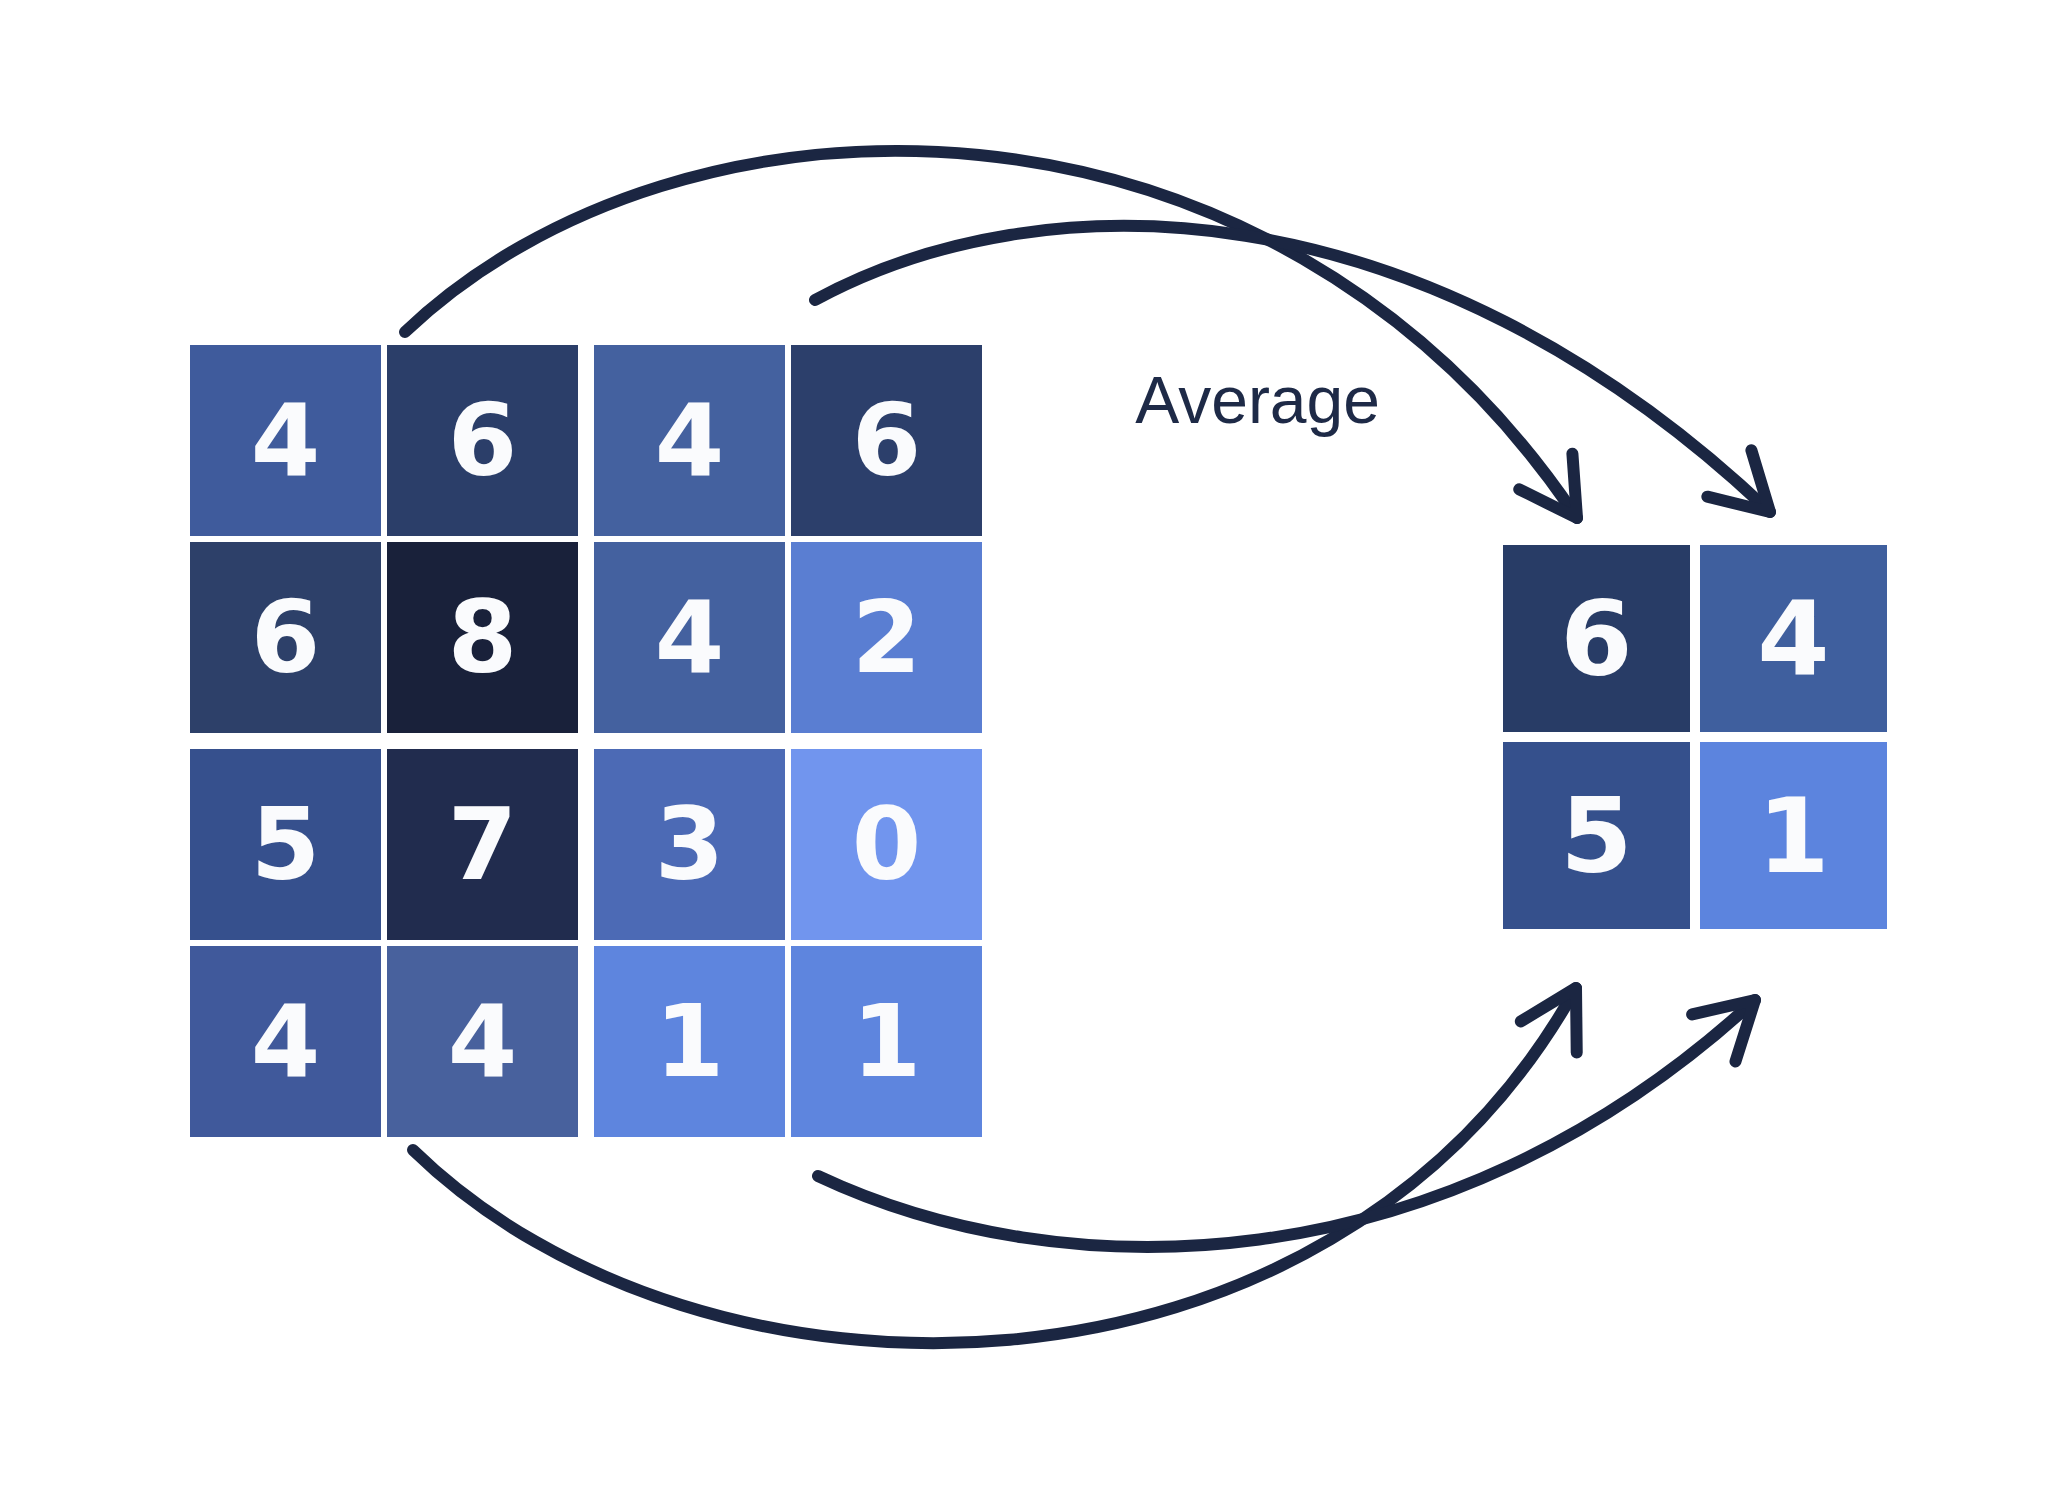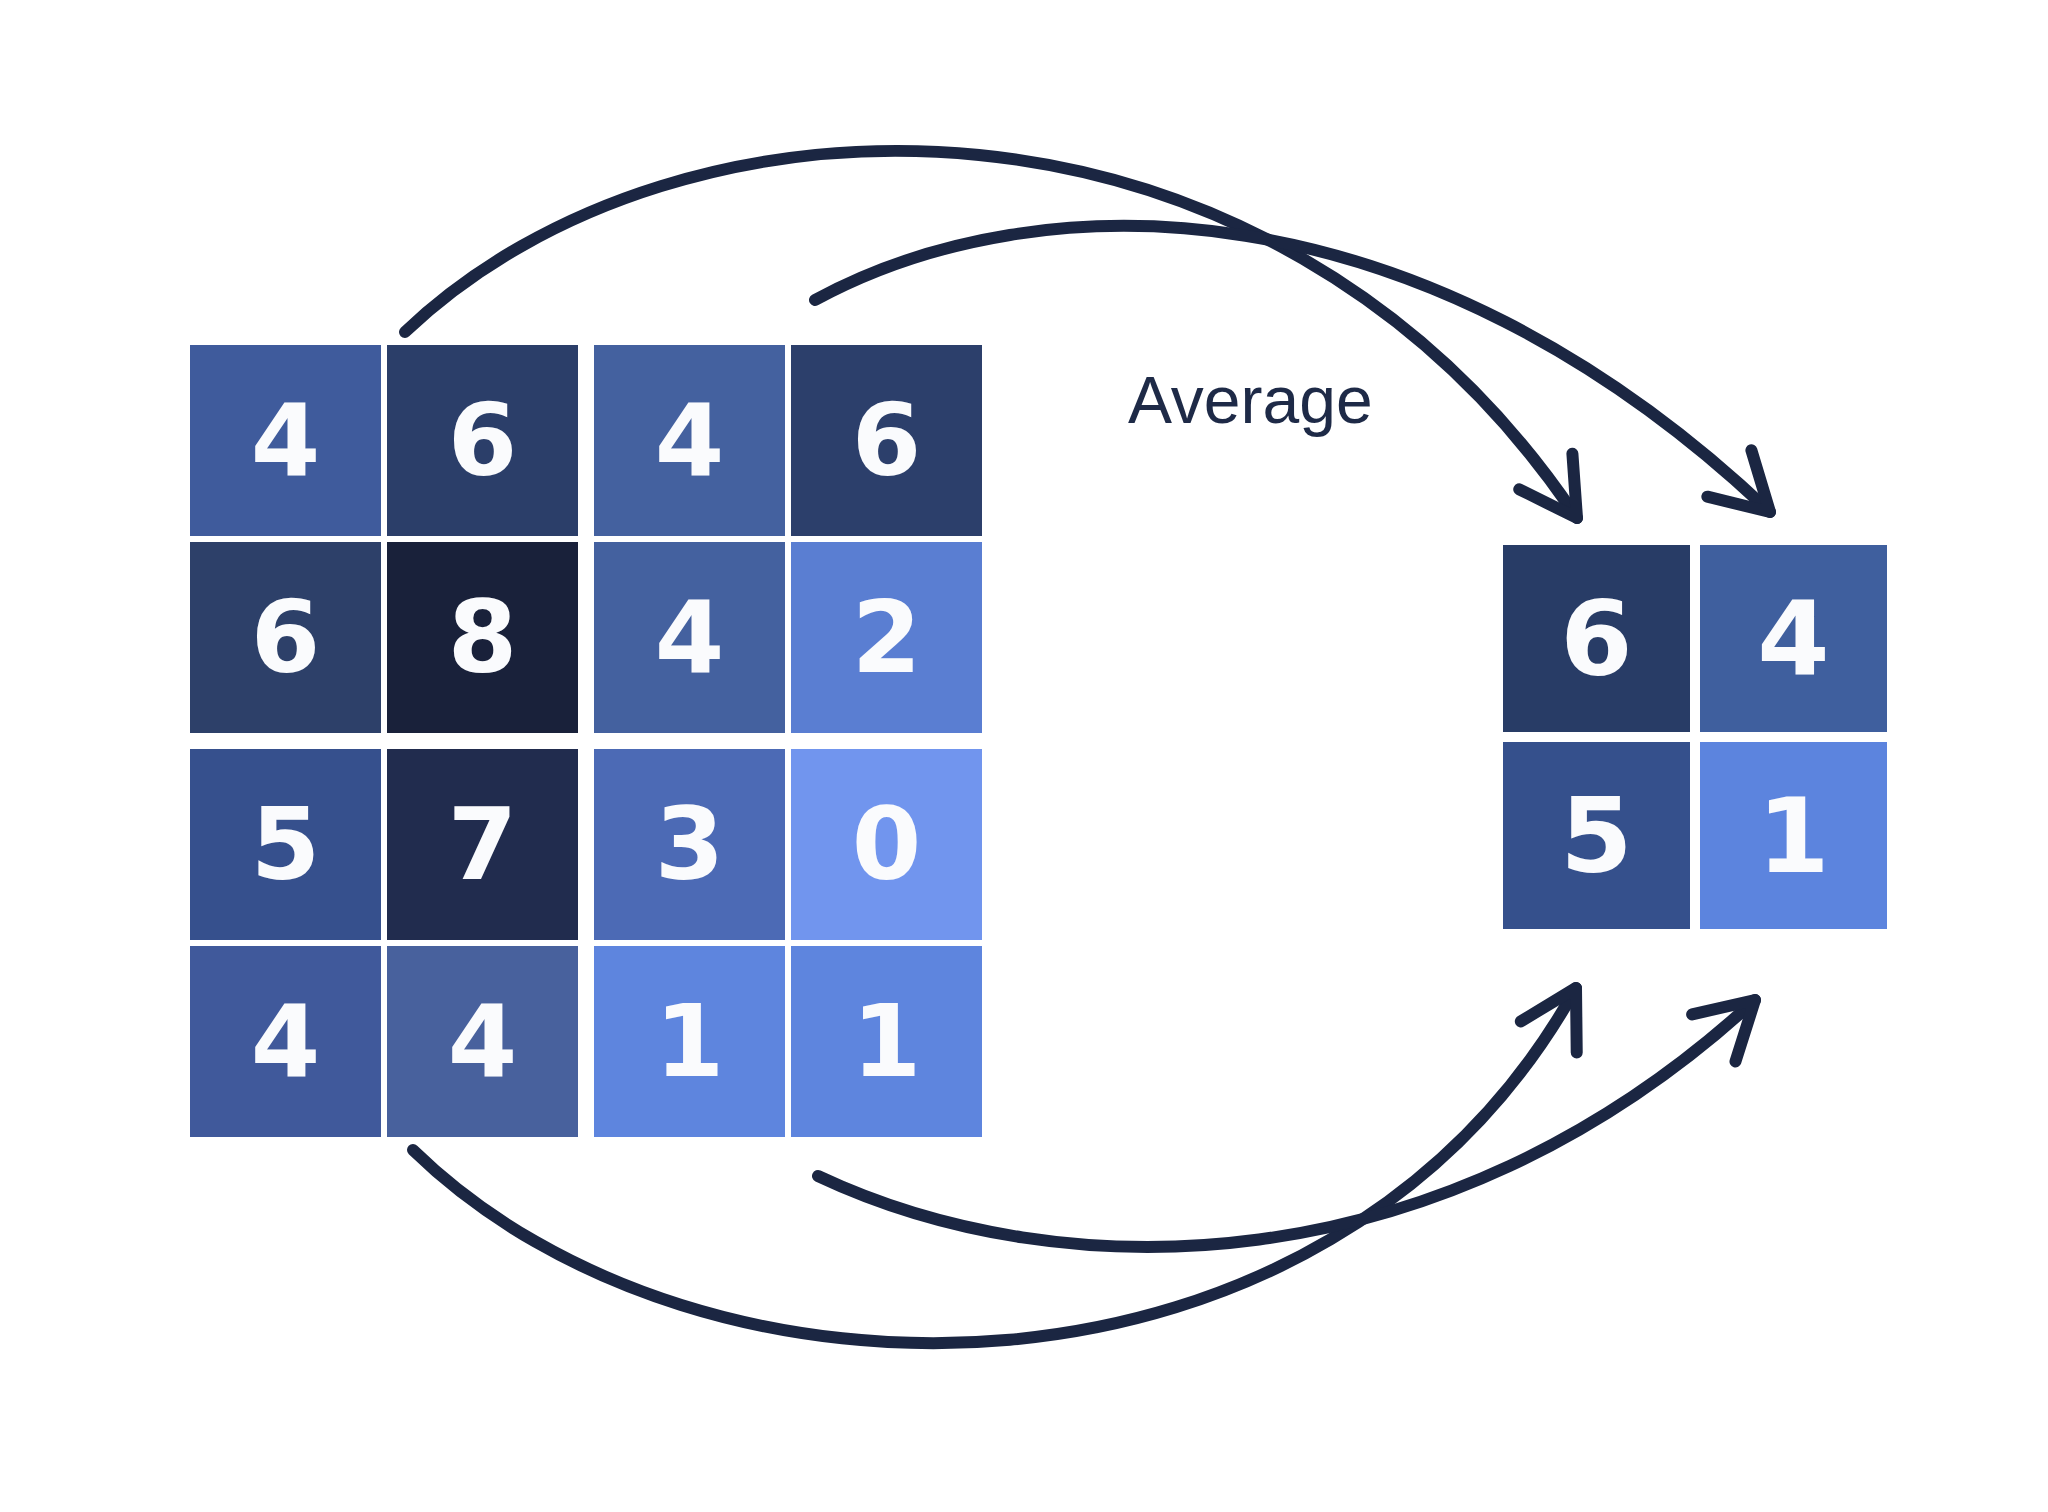--- a/index.html
+++ b/index.html
@@ -27,21 +27,21 @@
   
   .ic0{left:0}   .ic1{left:197px} .ic2{left:404px} .ic3{left:601px}
   .ir0{top:0}    .ir1{top:197px}  .ir2{top:404px}  .ir3{top:601px}
   
   .oc0{left:0}   .oc1{left:197px}
   .or0{top:0}    .or1{top:197px}
 
   .op-label {
     position:absolute;
     left:1128px; top:362px; width:252px;
-    text-align:left;
+    text-align:right;
     font-family:"Liberation Sans", sans-serif;
     font-weight:400;
     font-size:66px;
     color:#1e2a47;
   }
 
   svg.arrows { position:absolute; left:0; top:0; }
   .arrow-stroke { fill:none; stroke-width:12; stroke-linecap:round; stroke-linejoin:round; }
 </style>
 </head>

